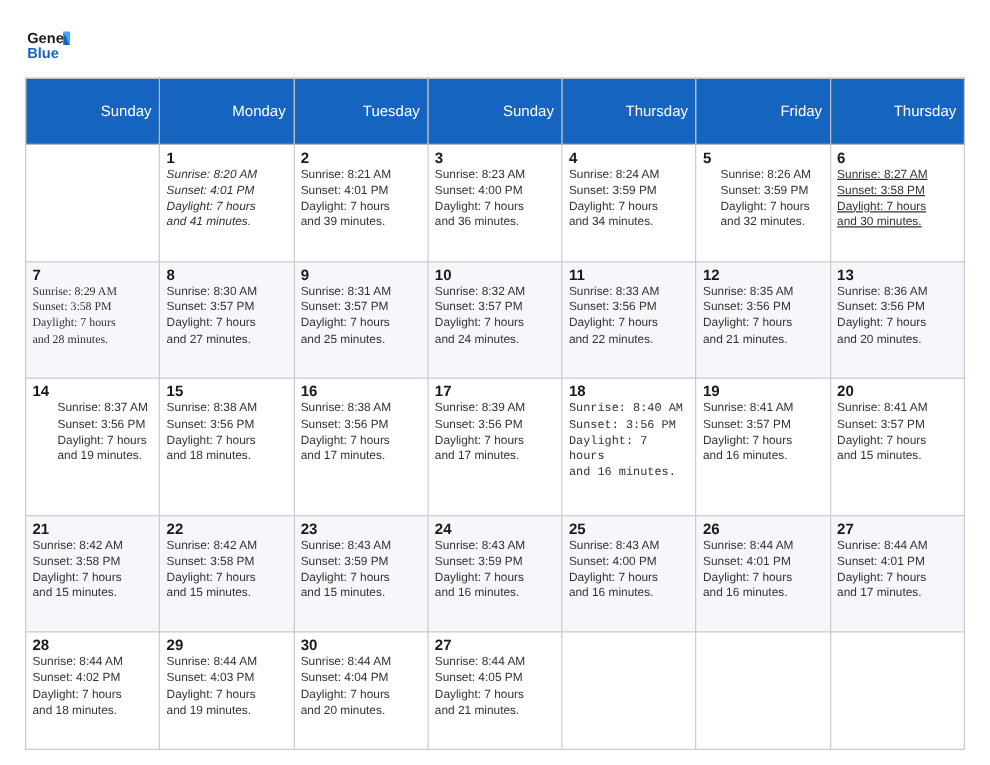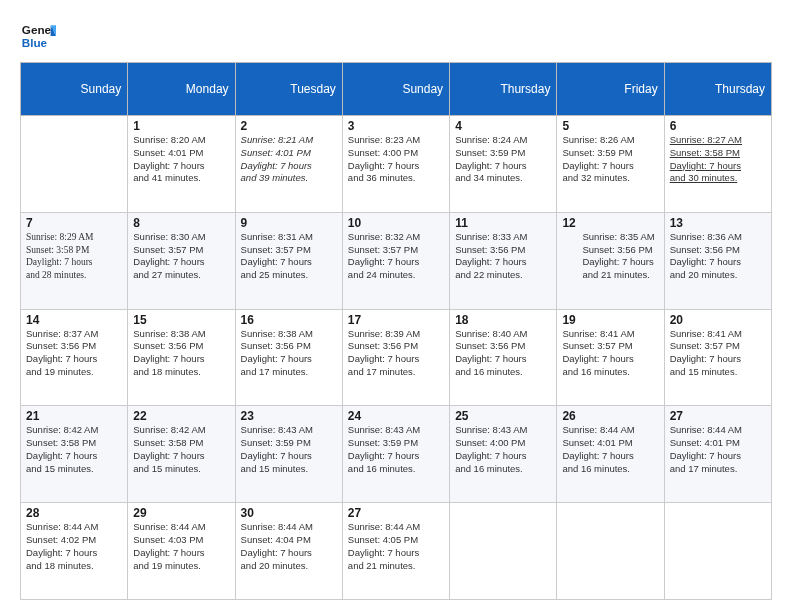--- a/index.html
+++ b/index.html
@@ -117,49 +117,49 @@
           <th>Thursday</th>
           <th>Friday</th>
           <th>Thursday</th>
         </tr>
     </thead>
     <tbody id="cal-body">
     <tr>
           <td class="empty-cell"></td>
           <td>
             <span class="day-num">1</span>
-            <div class="day-info" style="white-space: pre-line;">Sunrise: 8:20 AM
+            <div class="day-info" style="white-space: pre-line; font-style: italic;">Sunrise: 8:20 AM
 Sunset: 4:01 PM
 Daylight: 7 hours
 and 41 minutes.</div>
           </td>
           <td>
             <span class="day-num">2</span>
-            <div class="day-info" style="white-space: pre-line; font-style: italic;">Sunrise: 8:21 AM
+            <div class="day-info" style="white-space: pre-line;">Sunrise: 8:21 AM
 Sunset: 4:01 PM
 Daylight: 7 hours
 and 39 minutes.</div>
           </td>
           <td>
             <span class="day-num">3</span>
             <div class="day-info" style="white-space: pre-line;">Sunrise: 8:23 AM
 Sunset: 4:00 PM
 Daylight: 7 hours
 and 36 minutes.</div>
           </td>
           <td>
             <span class="day-num">4</span>
             <div class="day-info" style="white-space: pre-line;">Sunrise: 8:24 AM
 Sunset: 3:59 PM
 Daylight: 7 hours
 and 34 minutes.</div>
           </td>
           <td>
             <span class="day-num">5</span>
-            <div class="day-info" style="white-space: pre-line;">Sunrise: 8:26 AM
+            <div class="day-info" style="white-space: pre-line; margin-left: 14px;">Sunrise: 8:26 AM
 Sunset: 3:59 PM
 Daylight: 7 hours
 and 32 minutes.</div>
           </td>
           <td>
             <span class="day-num">6</span>
             <div class="day-info" style="white-space: pre-line; text-decoration: underline;">Sunrise: 8:27 AM
 Sunset: 3:58 PM
 Daylight: 7 hours
 and 30 minutes.</div>
@@ -196,37 +196,37 @@
           </td>
           <td>
             <span class="day-num">11</span>
             <div class="day-info" style="white-space: pre-line;">Sunrise: 8:33 AM
 Sunset: 3:56 PM
 Daylight: 7 hours
 and 22 minutes.</div>
           </td>
           <td>
             <span class="day-num">12</span>
-            <div class="day-info" style="white-space: pre-line; margin-left: 20px;">Sunrise: 8:35 AM
+            <div class="day-info" style="white-space: pre-line;">Sunrise: 8:35 AM
 Sunset: 3:56 PM
 Daylight: 7 hours
 and 21 minutes.</div>
           </td>
           <td>
             <span class="day-num">13</span>
             <div class="day-info" style="white-space: pre-line;">Sunrise: 8:36 AM
 Sunset: 3:56 PM
 Daylight: 7 hours
 and 20 minutes.</div>
           </td>
         </tr>
         <tr>
           <td>
             <span class="day-num">14</span>
-            <div class="day-info" style="white-space: pre-line;">Sunrise: 8:37 AM
+            <div class="day-info" style="white-space: pre-line; margin-left: 20px;">Sunrise: 8:37 AM
 Sunset: 3:56 PM
 Daylight: 7 hours
 and 19 minutes.</div>
           </td>
           <td>
             <span class="day-num">15</span>
             <div class="day-info" style="white-space: pre-line;">Sunrise: 8:38 AM
 Sunset: 3:56 PM
 Daylight: 7 hours
 and 18 minutes.</div>
@@ -240,21 +240,21 @@
           </td>
           <td>
             <span class="day-num">17</span>
             <div class="day-info" style="white-space: pre-line;">Sunrise: 8:39 AM
 Sunset: 3:56 PM
 Daylight: 7 hours
 and 17 minutes.</div>
           </td>
           <td>
             <span class="day-num">18</span>
-            <div class="day-info" style="white-space: pre-line;">Sunrise: 8:40 AM
+            <div class="day-info" style="white-space: pre-line; font-family: Liberation Mono, monospace;">Sunrise: 8:40 AM
 Sunset: 3:56 PM
 Daylight: 7 hours
 and 16 minutes.</div>
           </td>
           <td>
             <span class="day-num">19</span>
             <div class="day-info" style="white-space: pre-line;">Sunrise: 8:41 AM
 Sunset: 3:57 PM
 Daylight: 7 hours
 and 16 minutes.</div>

